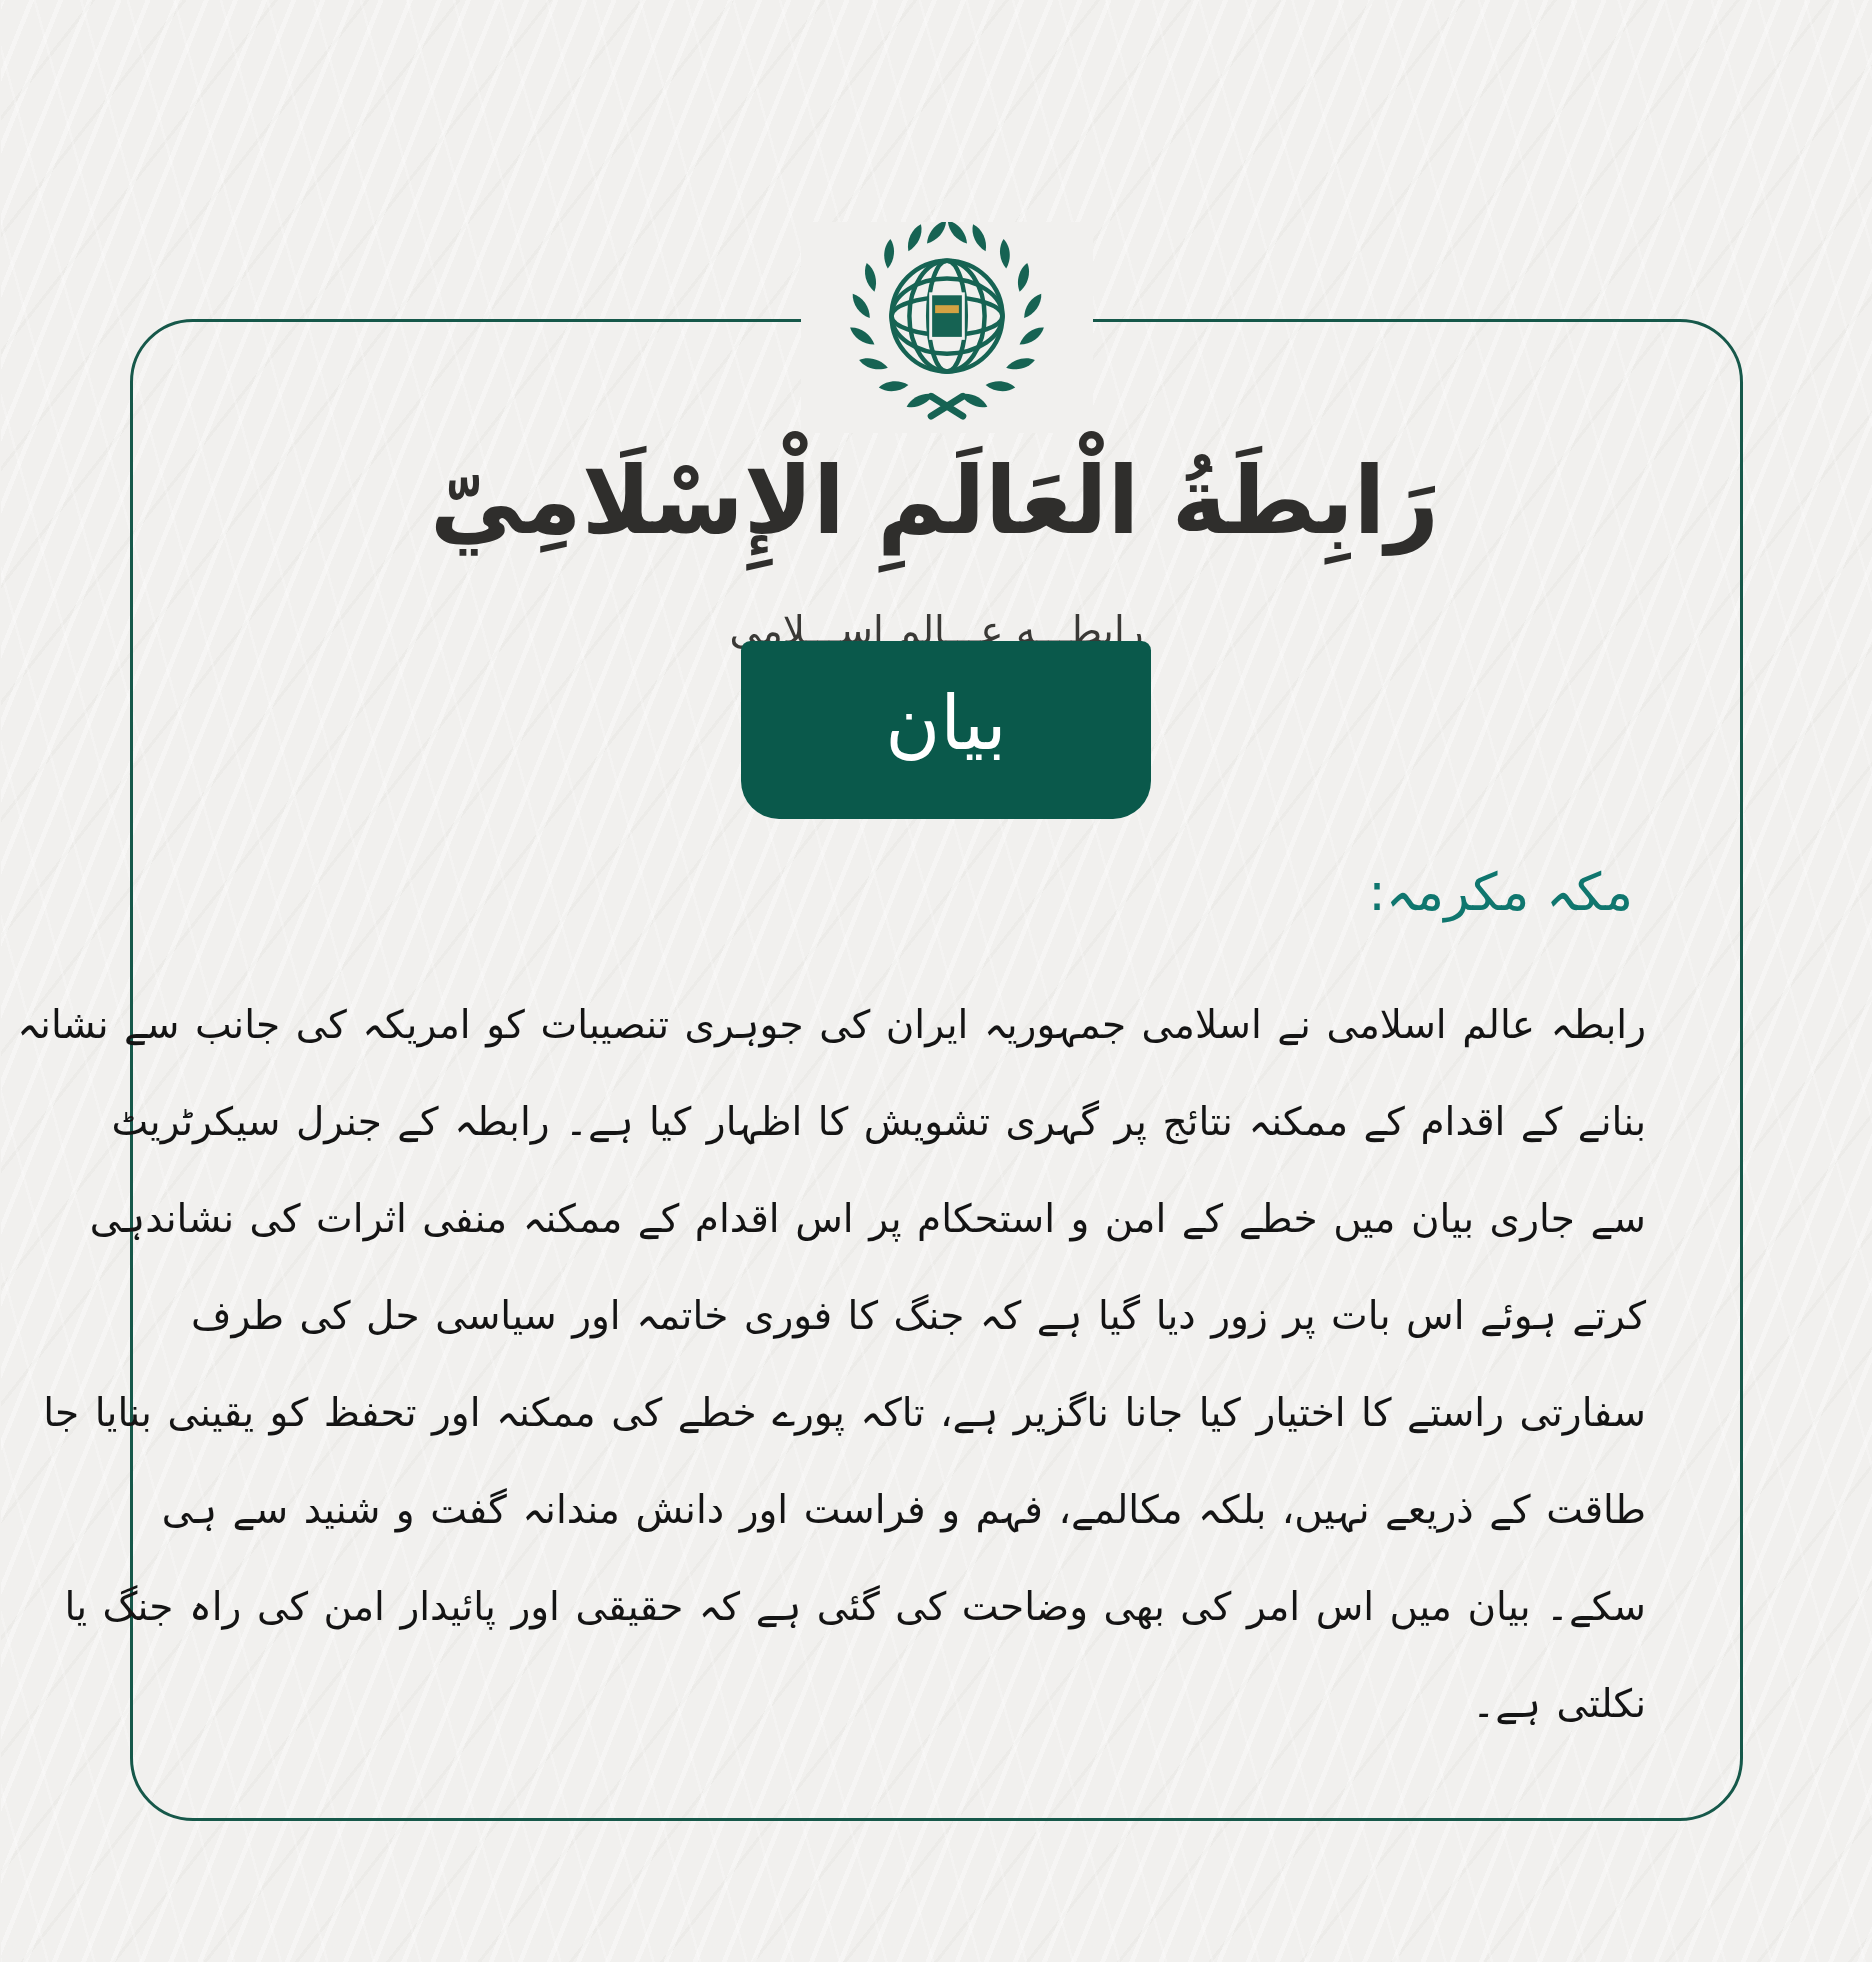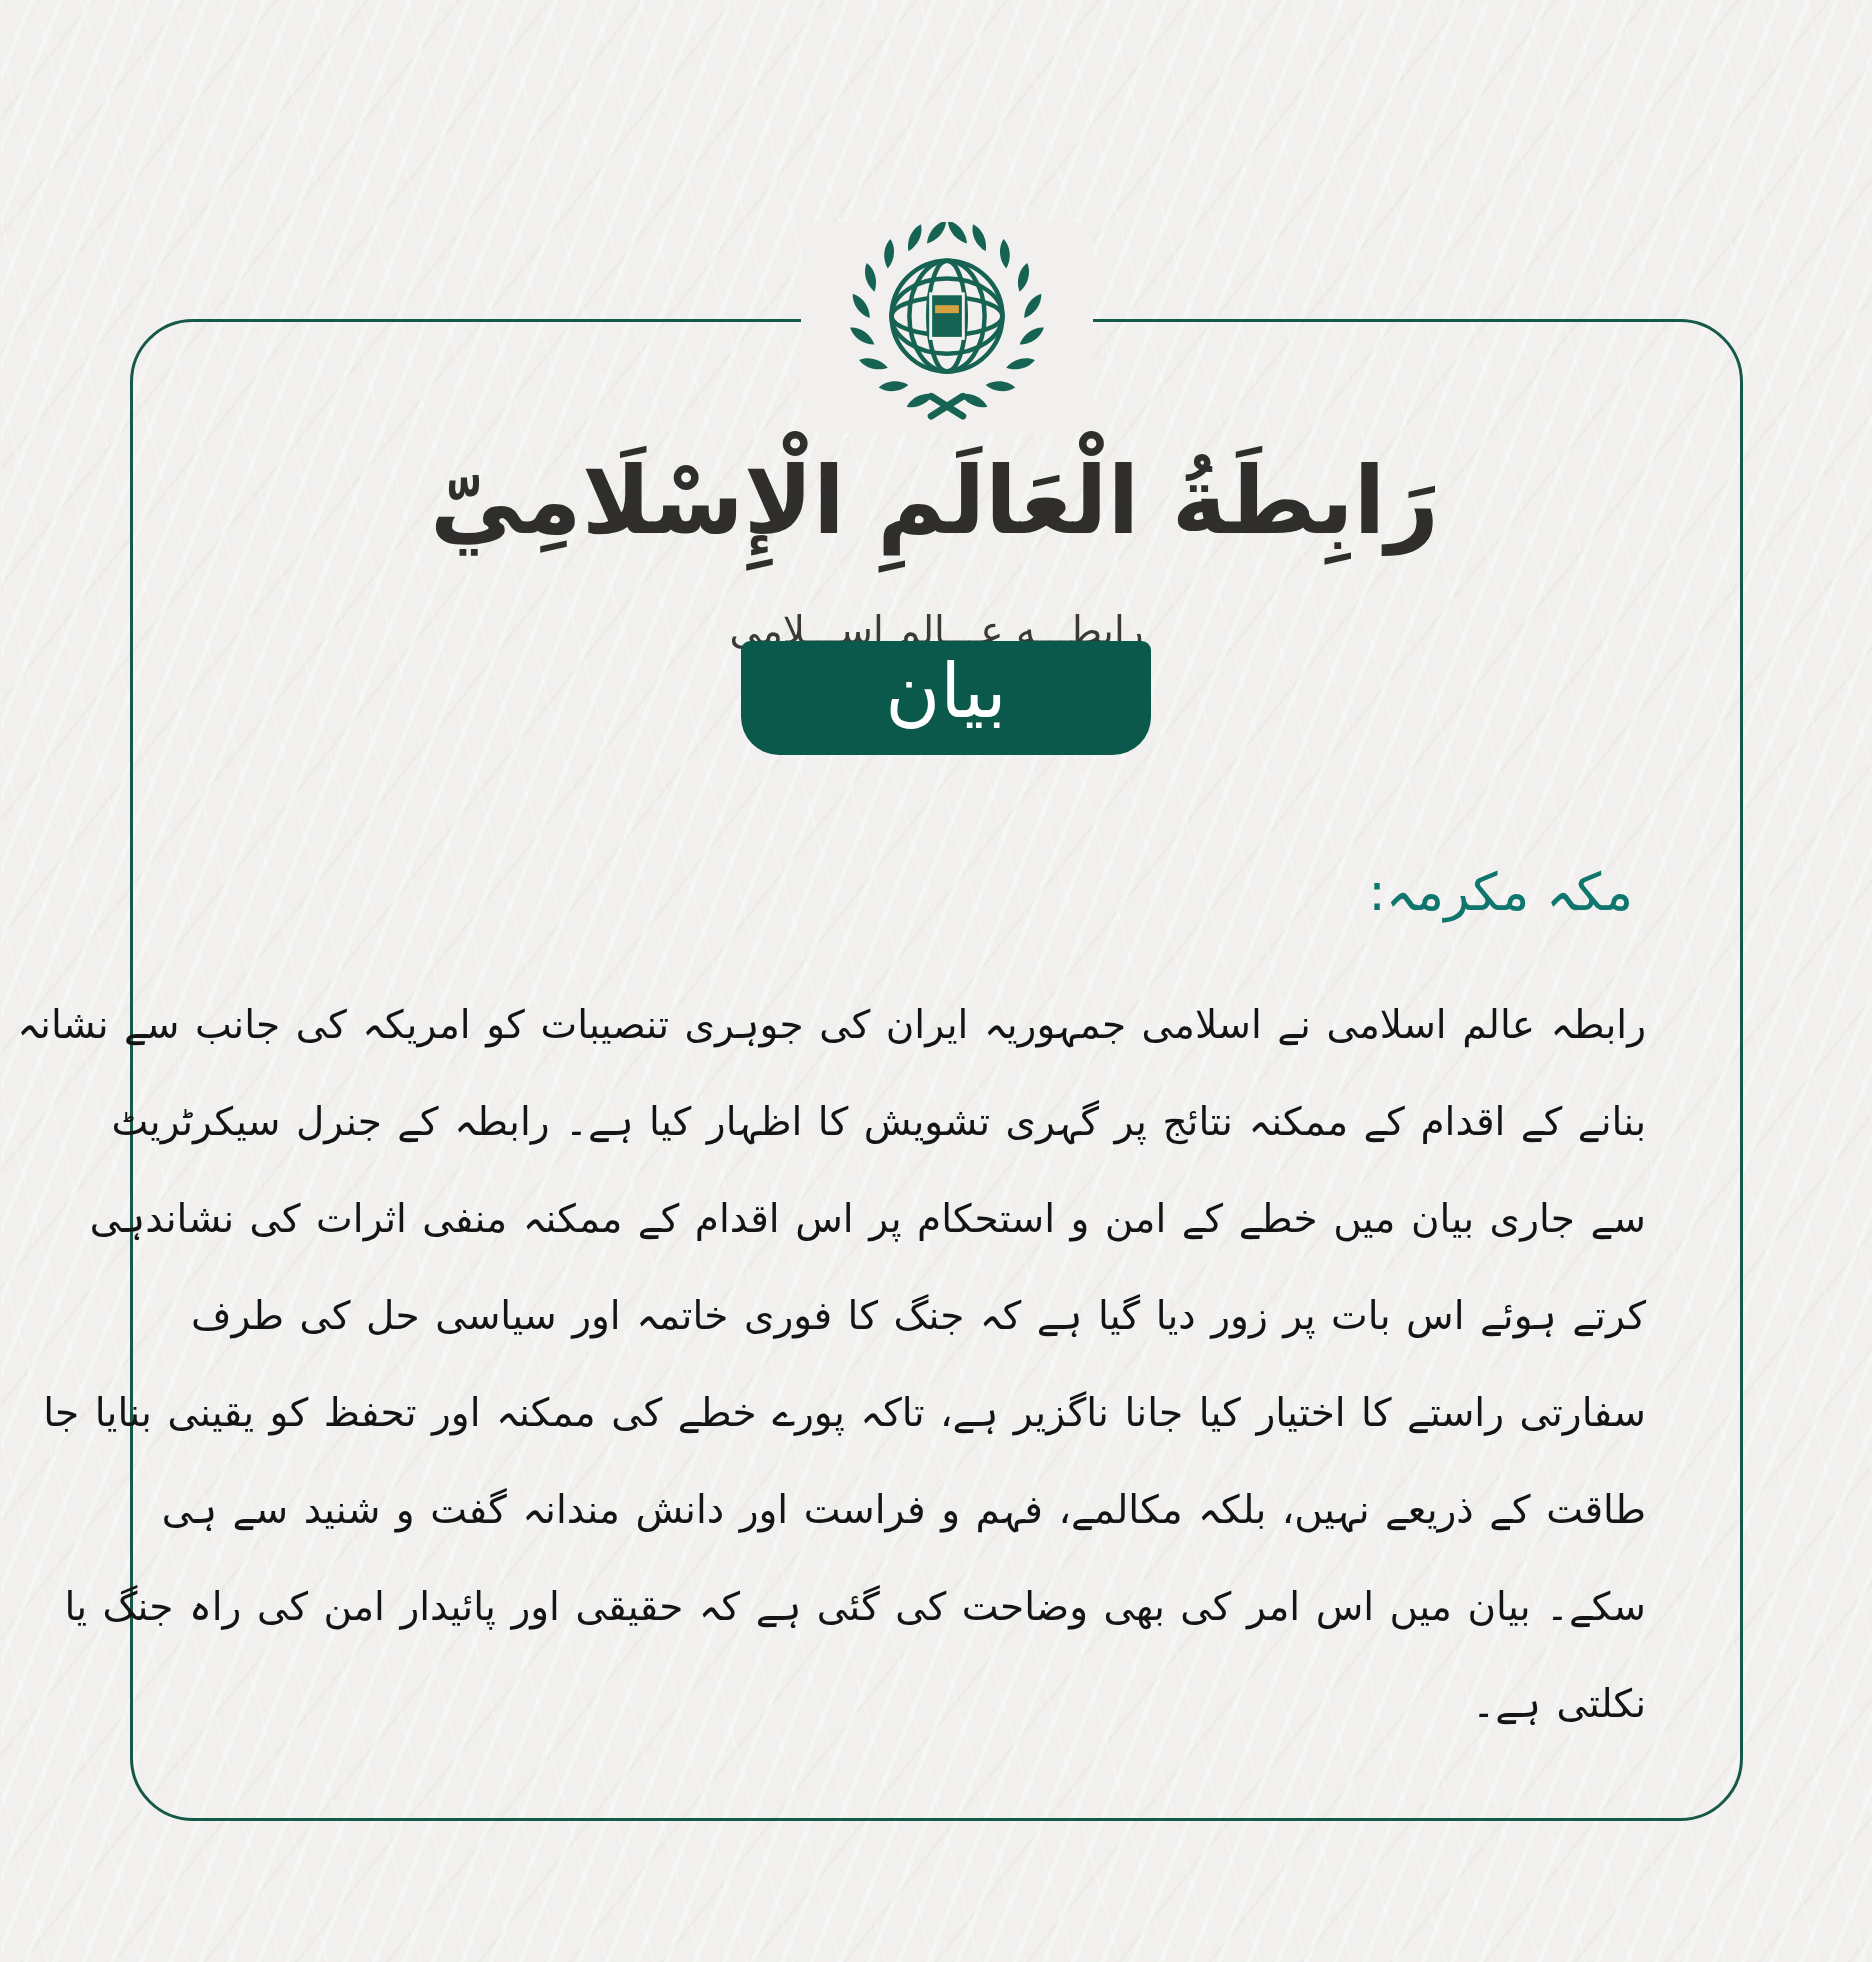--- a/index.html
+++ b/index.html
@@ -51,21 +51,21 @@
     position:absolute;
     left:0;right:0;top:608px;
     text-align:center;
     direction:rtl;
     font-size:39px;
     color:#3a3936;
   }
   .banner{
     position:absolute;
     left:741px;top:641px;
-    width:410px;height:114px;
+    width:410px;height:178px;
     background:#0a594b;
     border-radius:9.4px 9.4px 38px 38px;
     display:flex;align-items:center;justify-content:center;
   }
   .banner-label{
     color:#ffffff;
     font-size:75px;
     line-height:1;
     padding-bottom:14px;
     direction:rtl;

